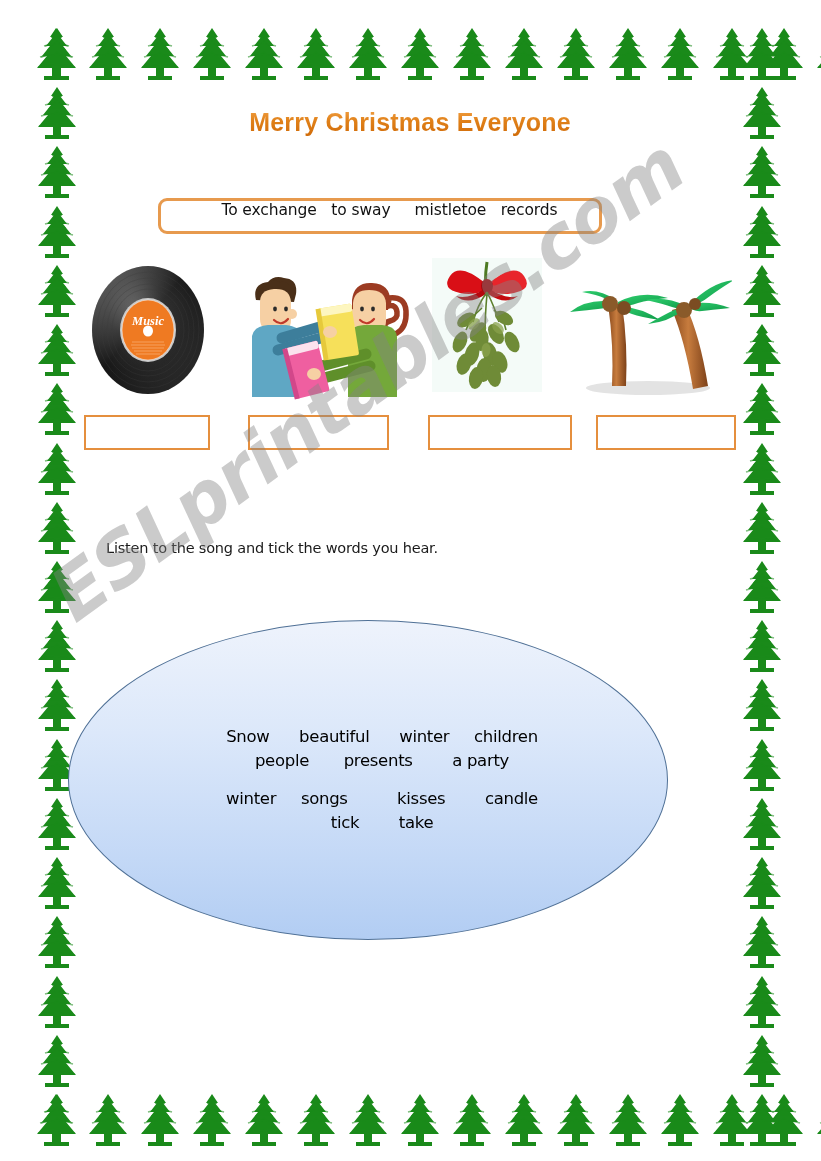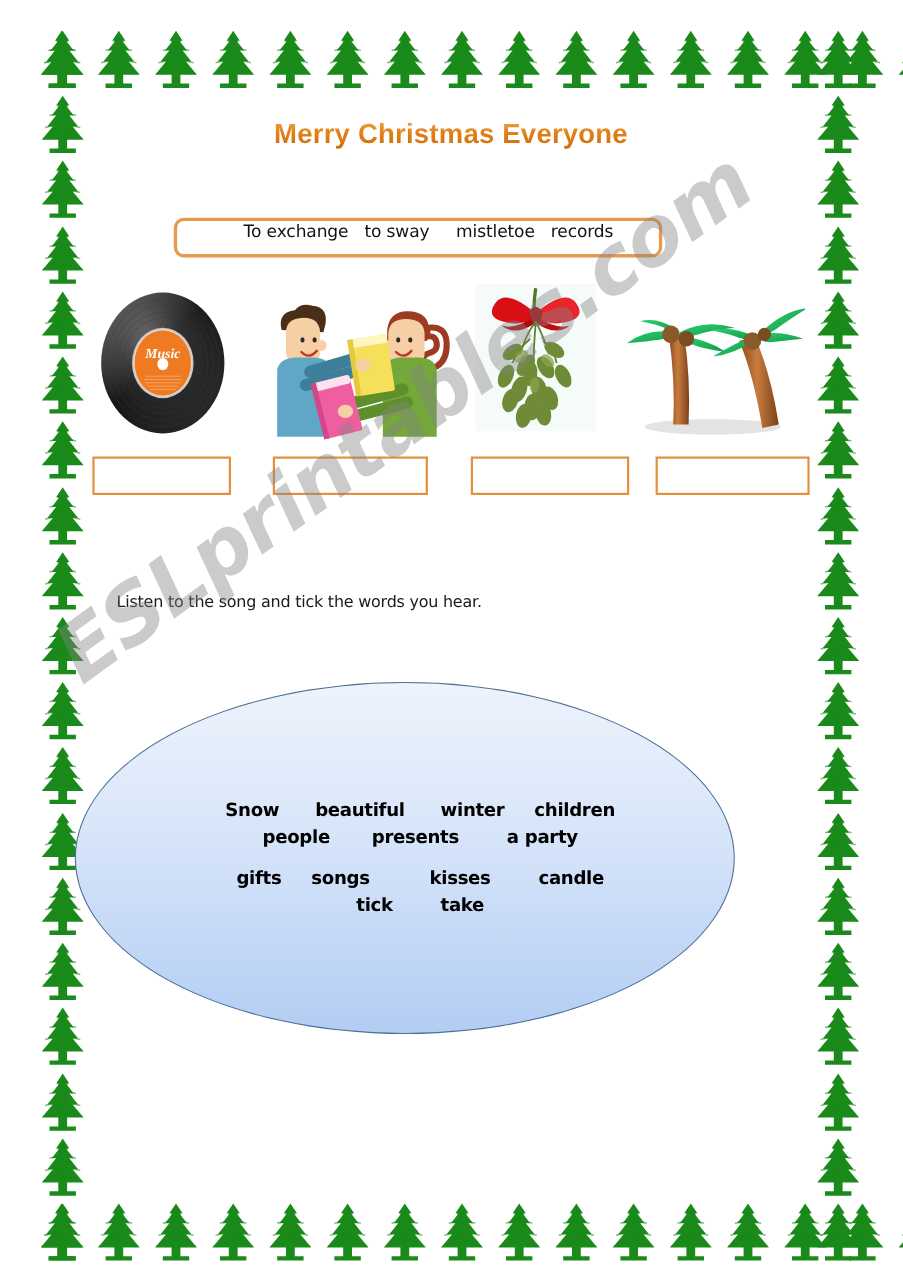--- a/index.html
+++ b/index.html
@@ -161,21 +161,21 @@
     height: 100%;
     display: flex;
     flex-direction: column;
     justify-content: center;
     align-items: center;
   }
   .word-group { margin: 0; }
   .word-group + .word-group { margin-top: 14px; }
   .word-line {
     font-family: "DejaVu Sans", sans-serif;
-    font-weight: bold;
+    font-weight: normal;
     font-size: 16.5px;
     color: #000000;
     text-align: center;
     white-space: pre;
     line-height: 1.45;
     letter-spacing: -0.3px;
     margin-left: 28px;
   }
 
   
@@ -1453,21 +1453,21 @@
 
     <div class="instruction" id="instruction-2">Listen to the song and tick the words you hear.</div>
 
     <div id="oval">
       <div id="oval-words">
         <div class="word-group">
           <div class="word-line">Snow      beautiful      winter     children</div>
           <div class="word-line">people       presents        a party</div>
         </div>
         <div class="word-group">
-          <div class="word-line">gifts     songs          kisses        candle</div>
+          <div class="word-line">winter     songs          kisses        candle</div>
           <div class="word-line">tick        take</div>
         </div>
       </div>
     </div>
 
   </div>
 
   <div id="watermark">
     <div id="watermark-text">ESLprintables.com</div>
   </div>

